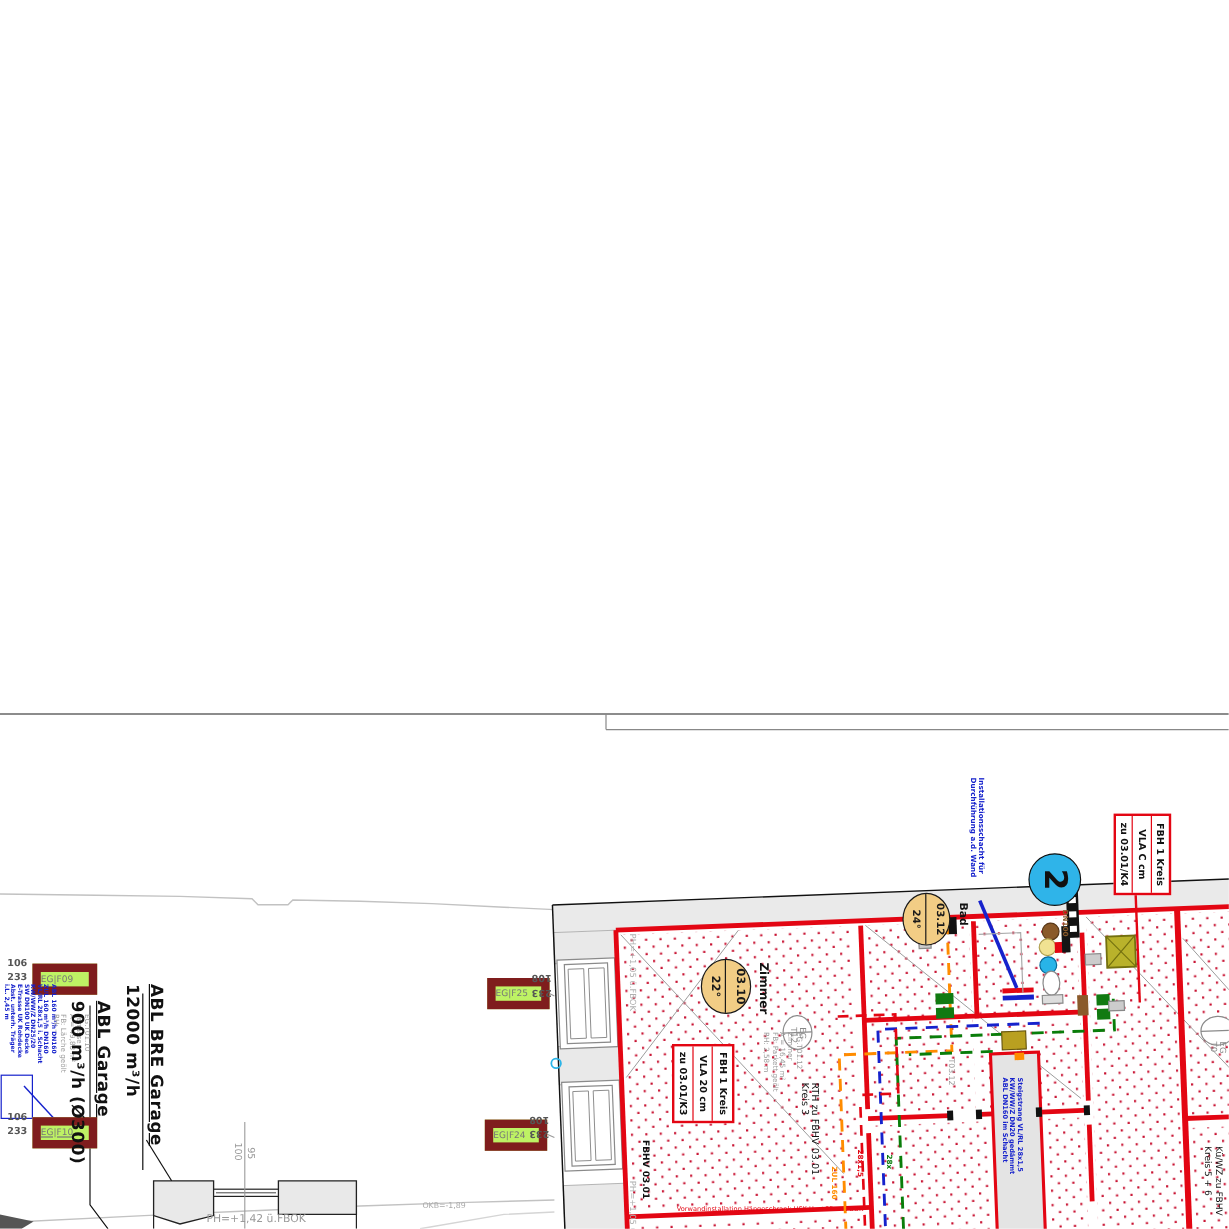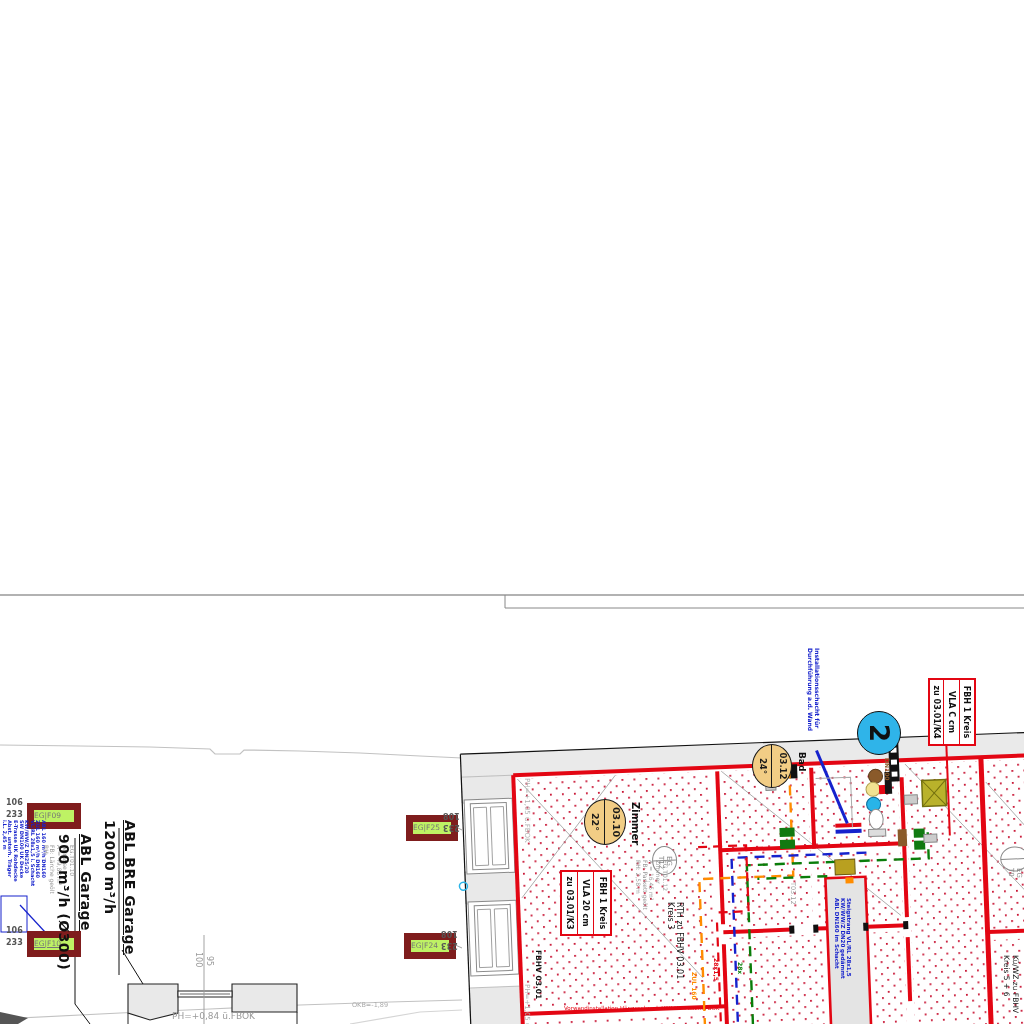--- a/index.html
+++ b/index.html
@@ -240,21 +240,21 @@
   <div>RH: –</div>
 </div>
 
 <div class="t r90" style="left:137px;top:820px;font-size:14px;font-weight:bold;color:#111;letter-spacing:0.5px;text-decoration:underline;">ABL BRE Garage</div>
 <div class="t r90" style="left:117px;top:820px;font-size:14px;font-weight:bold;color:#111;letter-spacing:0.5px;">12000 m³/h</div>
 <div class="t r90" style="left:93px;top:834px;font-size:14px;font-weight:bold;color:#111;letter-spacing:0.5px;text-decoration:underline;">ABL Garage</div>
 <div class="t r90" style="left:71px;top:834px;font-size:14px;font-weight:bold;color:#111;letter-spacing:0.5px;">900 m³/h (Ø300)</div>
 
 <div class="t r90 gray" style="left:202px;top:952px;font-size:8px;">100</div>
 <div class="t r90 gray" style="left:213px;top:956px;font-size:8px;">95</div>
-<div class="t gray" style="left:172px;top:1012px;font-size:9px;">PH=+0,84 ü.FBOK</div>
+<div class="t gray" style="left:172px;top:1012px;font-size:9px;">PH=+1,42 ü.FBOK</div>
 <div class="t" style="left:352px;top:1002px;font-size:6.5px;color:#aaa;">OKB=-1,89</div>
 
 <div class="t r90" style="left:530px;top:778px;font-size:7px;color:#b0b0b0;">PH=+1,05 ü.FBOK</div>
 <div class="t r90" style="left:530px;top:984px;font-size:7px;color:#b0b0b0;">PH=+1,05 ü.FBOK</div>
 
 <div class="rotwrap elltag" style="left:584px;top:799px;width:42px;height:46px;">
   <div class="inner" style="left:42px;width:46px;height:42px;">
     <div class="half">03.10</div>
     <div class="half">22°</div>
   </div>

